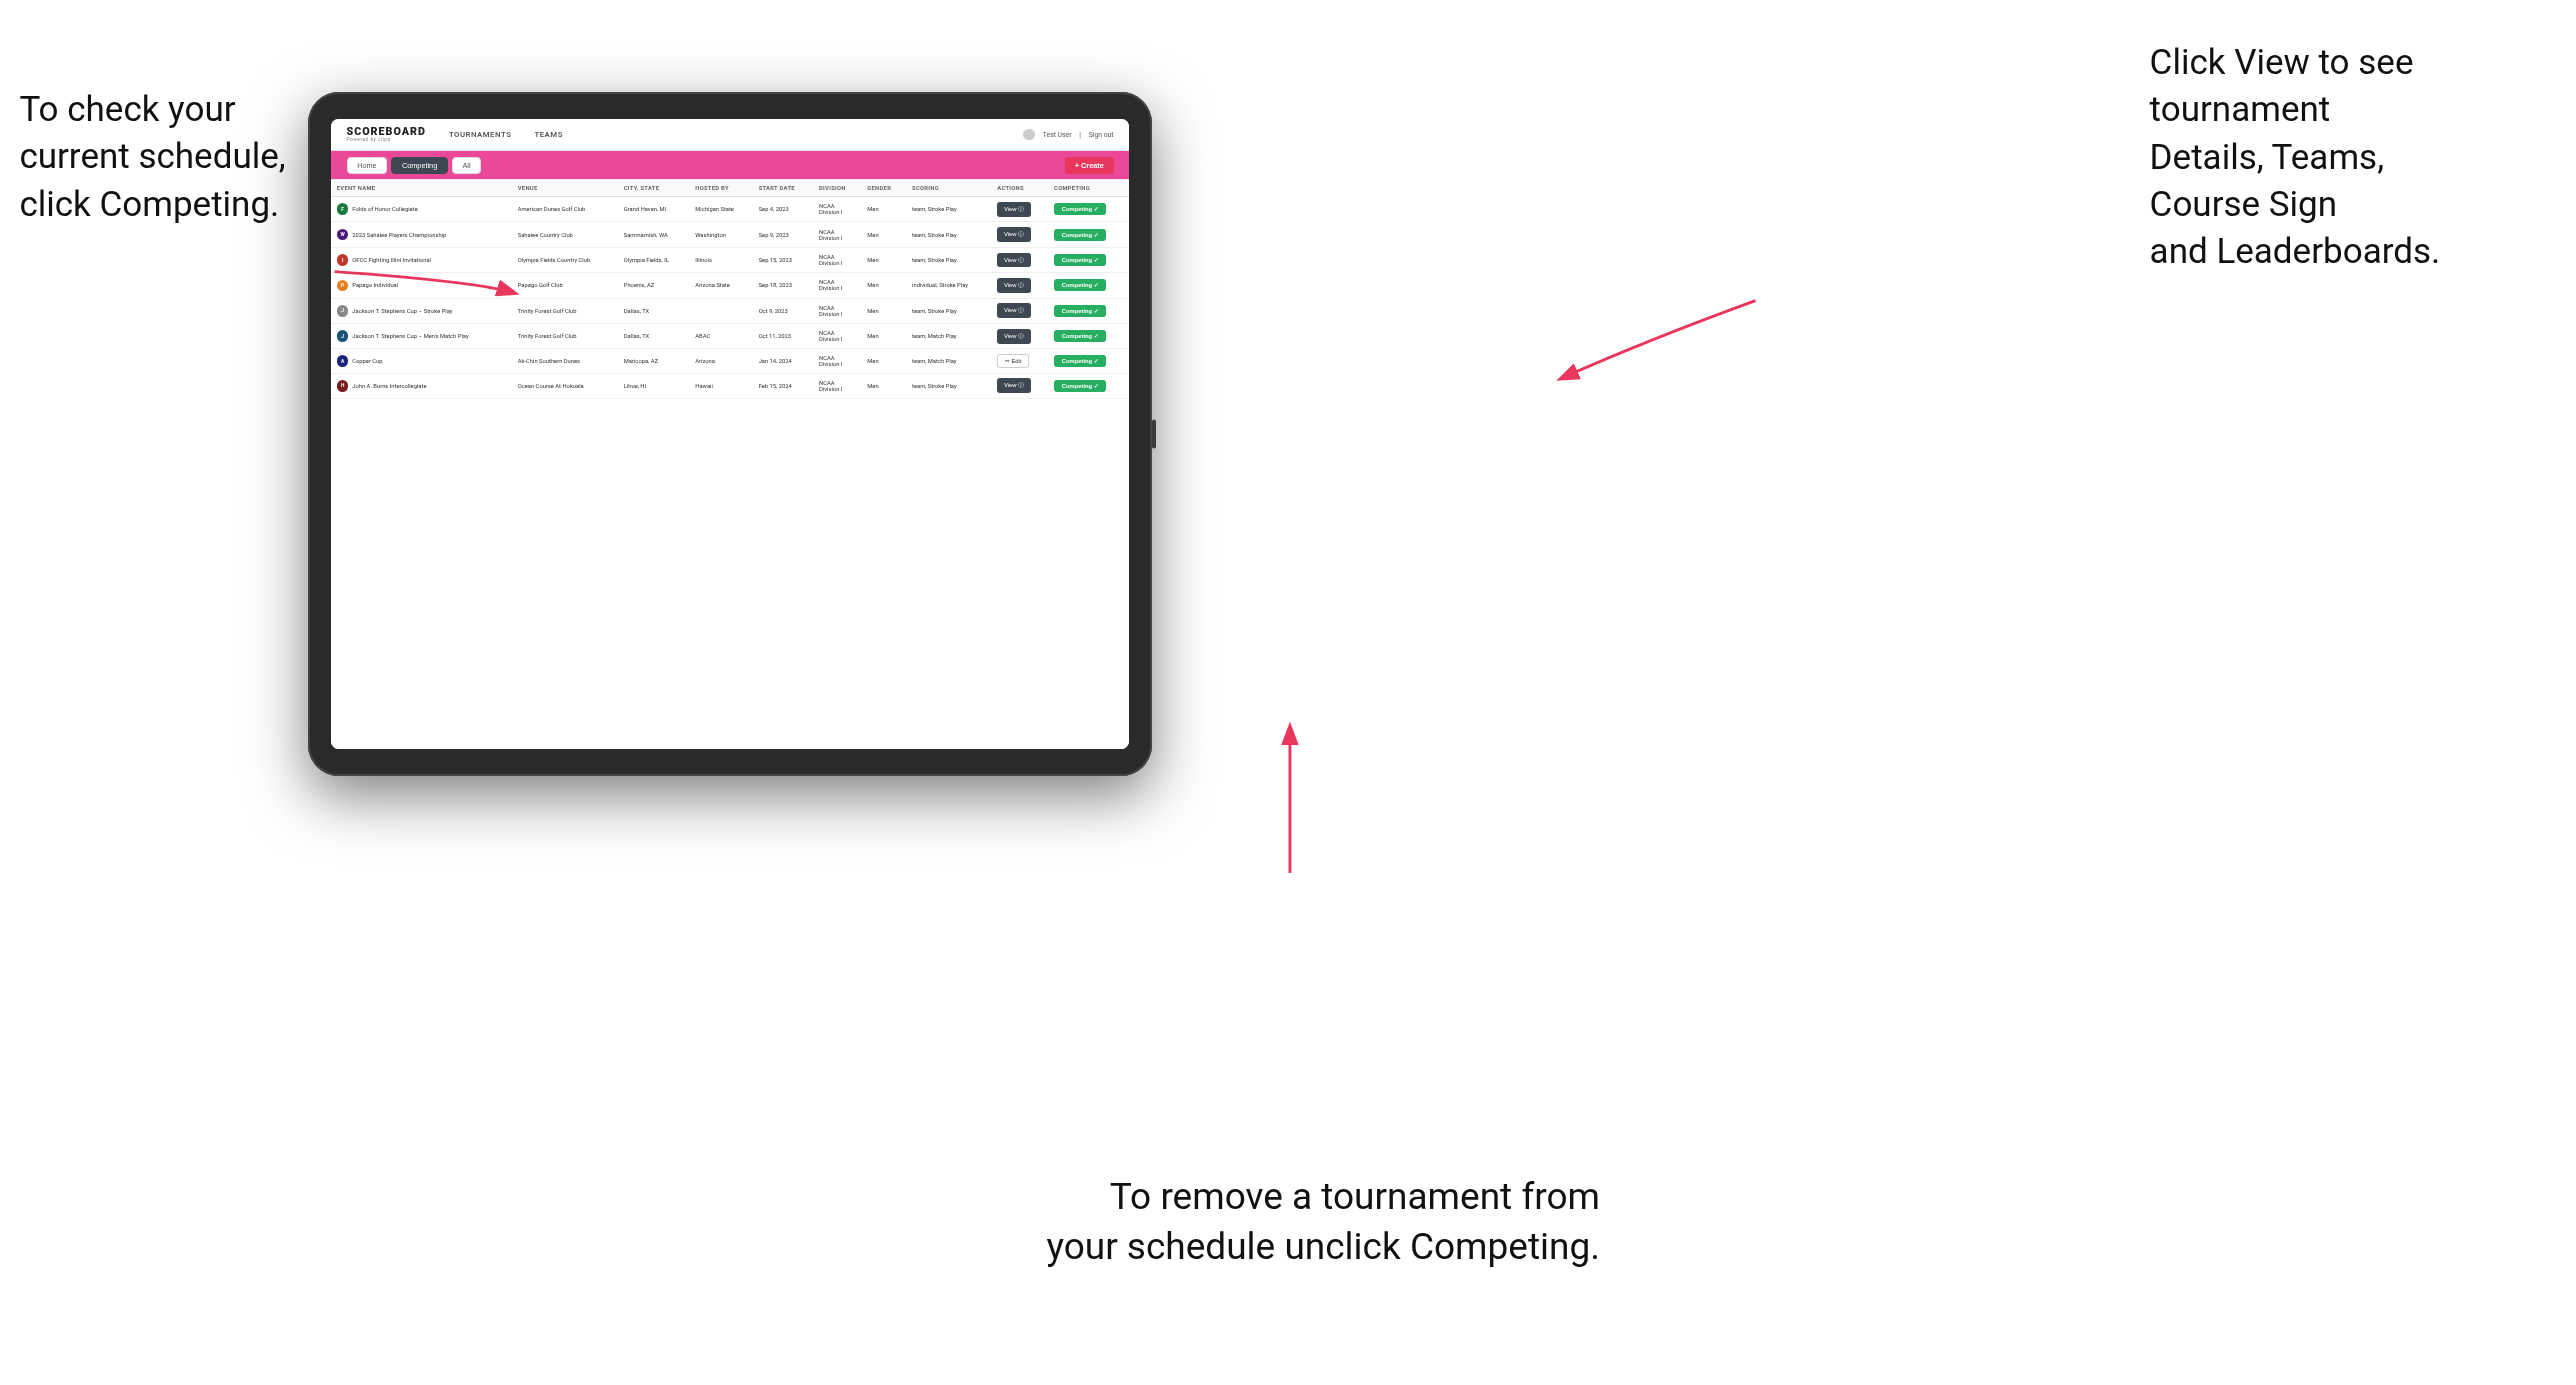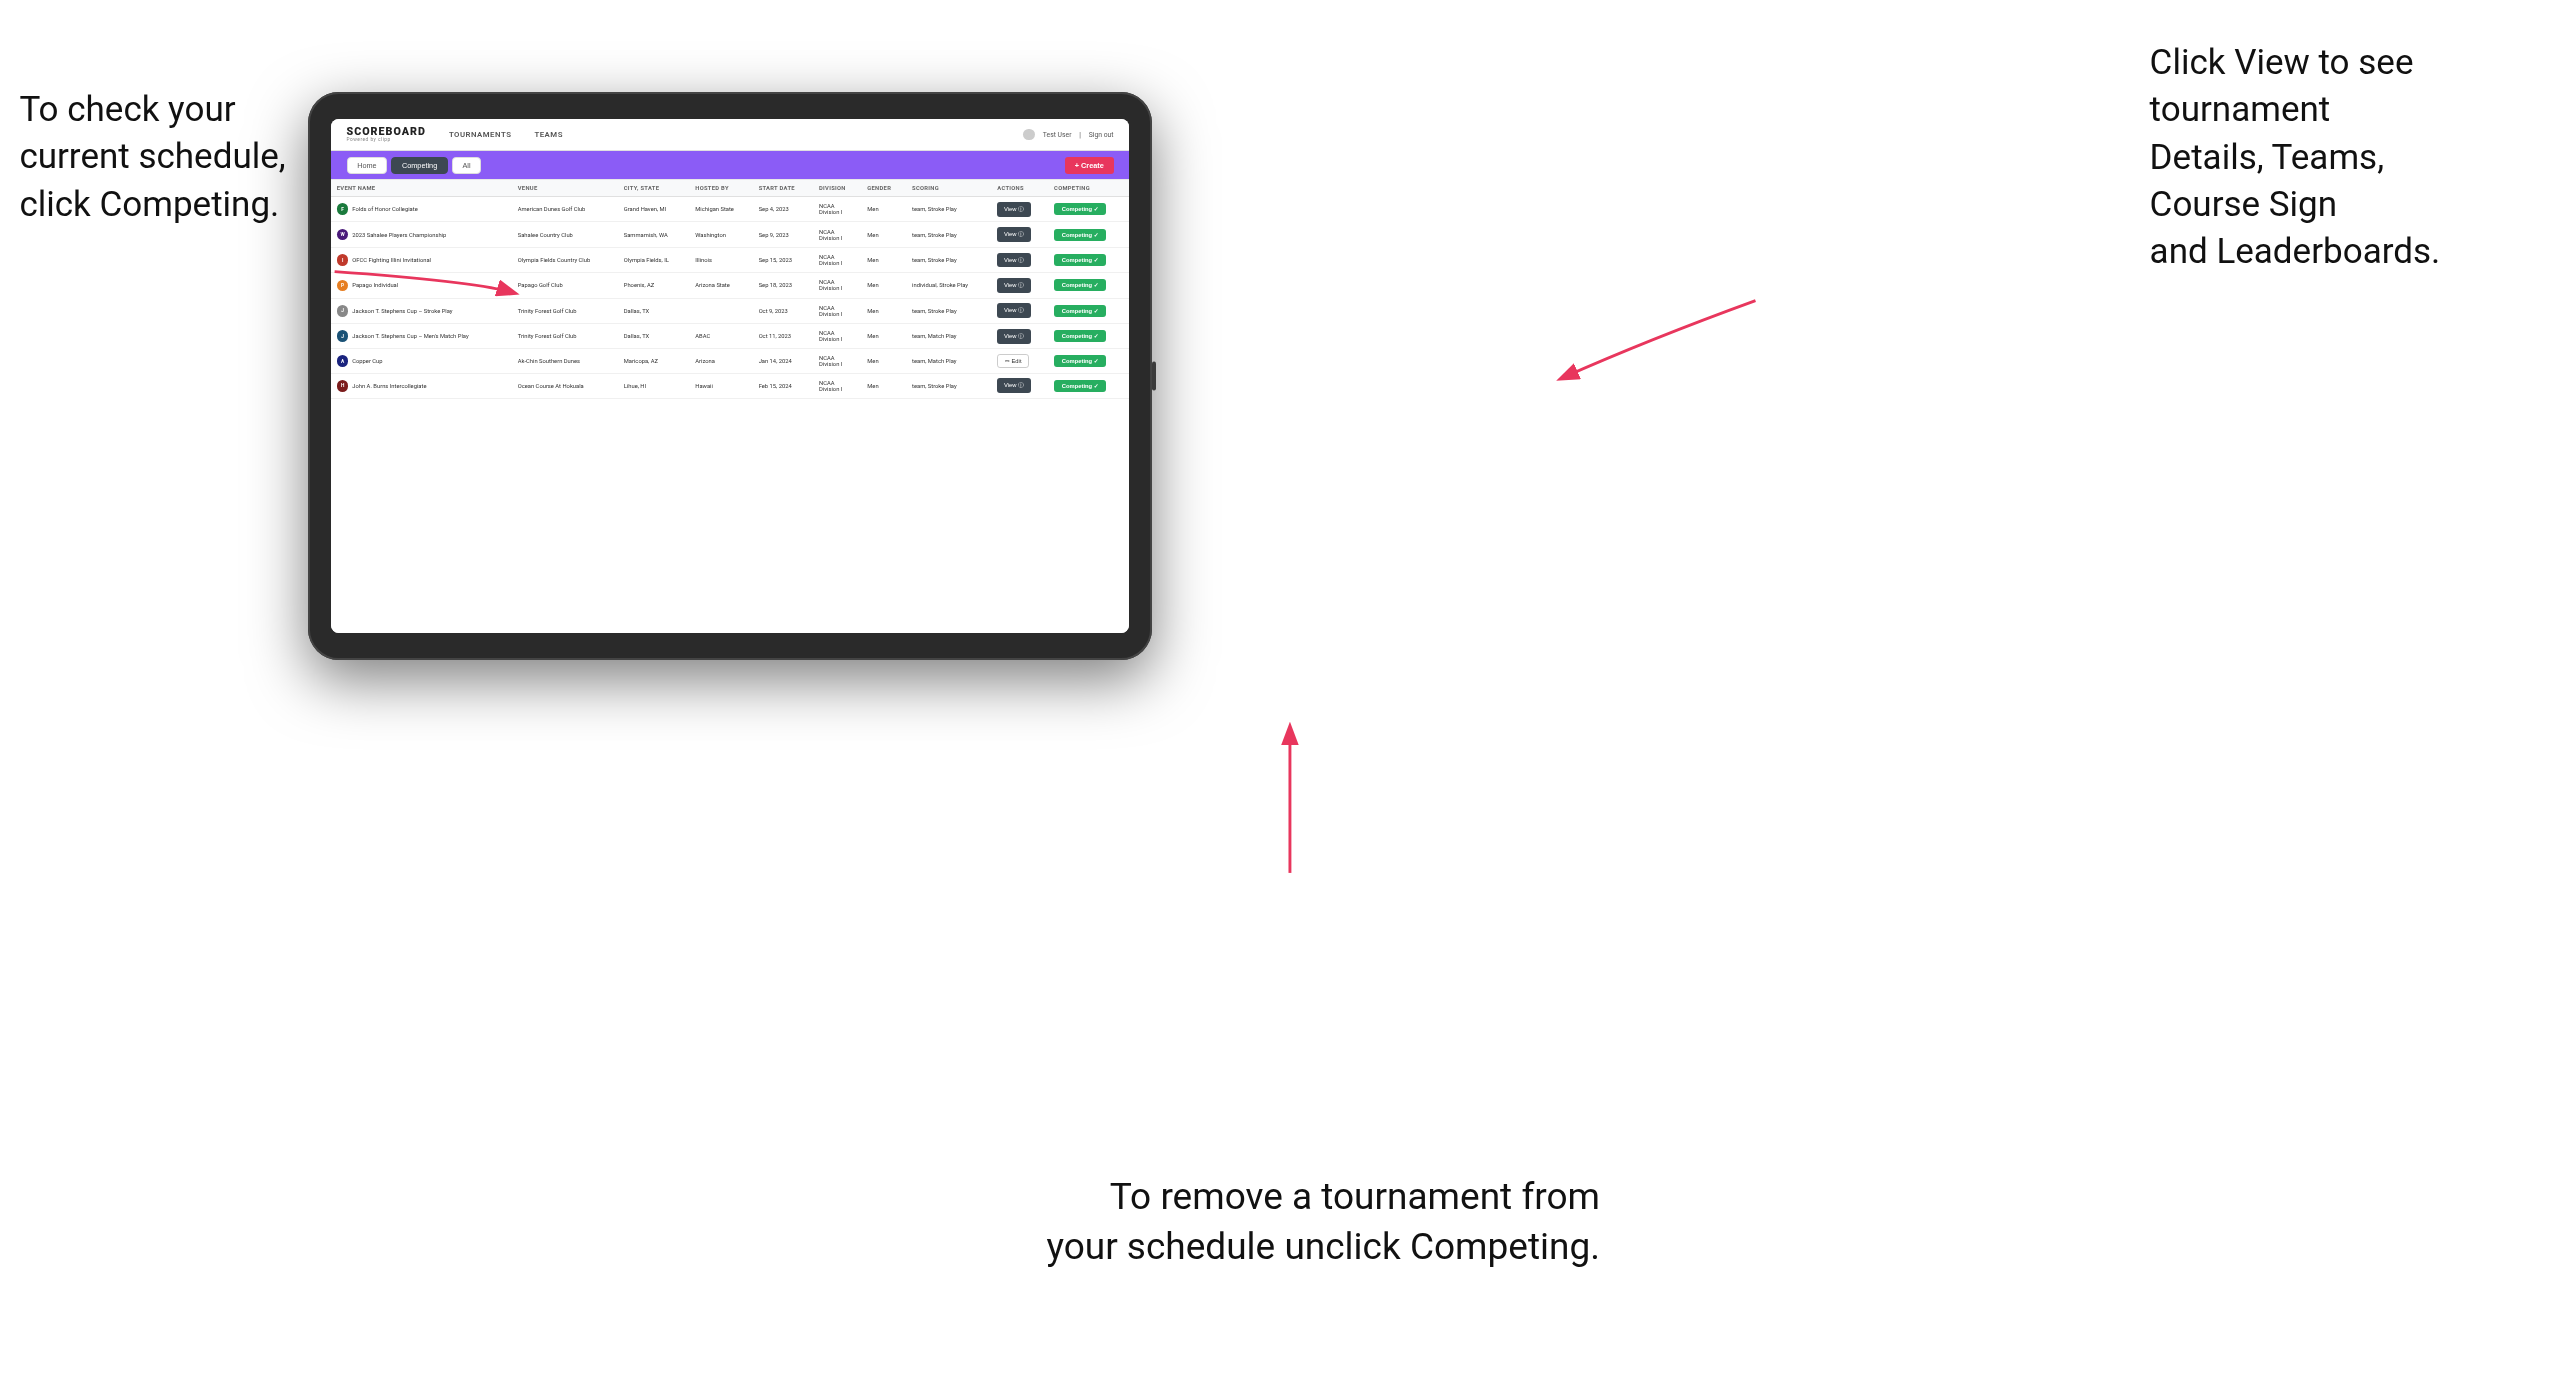--- a/index.html
+++ b/index.html
@@ -46,21 +46,21 @@
       height: 1386px;
       pointer-events: none;
     }
 
     
     .tablet {
       position: absolute;
       top: 92px;
       left: 308px;
       width: 844px;
-      height: 568px;
+      height: 684px;
       background: #2a2a2a;
       border-radius: 31px;
       box-shadow: 0 19.4px 58px rgba(0,0,0,0.5), inset 0 0 0 1.9px #444;
       padding: 27px 23px 27px 23px;
     }
 
     .tablet-screen {
       width: 100%;
       height: 100%;
       background: #f4f5f7;
@@ -119,21 +119,21 @@
     .user-icon-small {
       width: 11.6px;
       height: 11.6px;
       border-radius: 50%;
       background: #ccc;
       display: inline-block;
     }
 
     
     .filter-bar {
-      background: #8b5cf6;
+      background: #ec4899;
       padding: 5.8px 15.5px;
       display: flex;
       align-items: center;
       justify-content: space-between;
       border-bottom: 1px solid #e8e8e8;
       flex-shrink: 0;
     }
     .filter-tabs {
       display: flex;
       gap: 3.9px;

